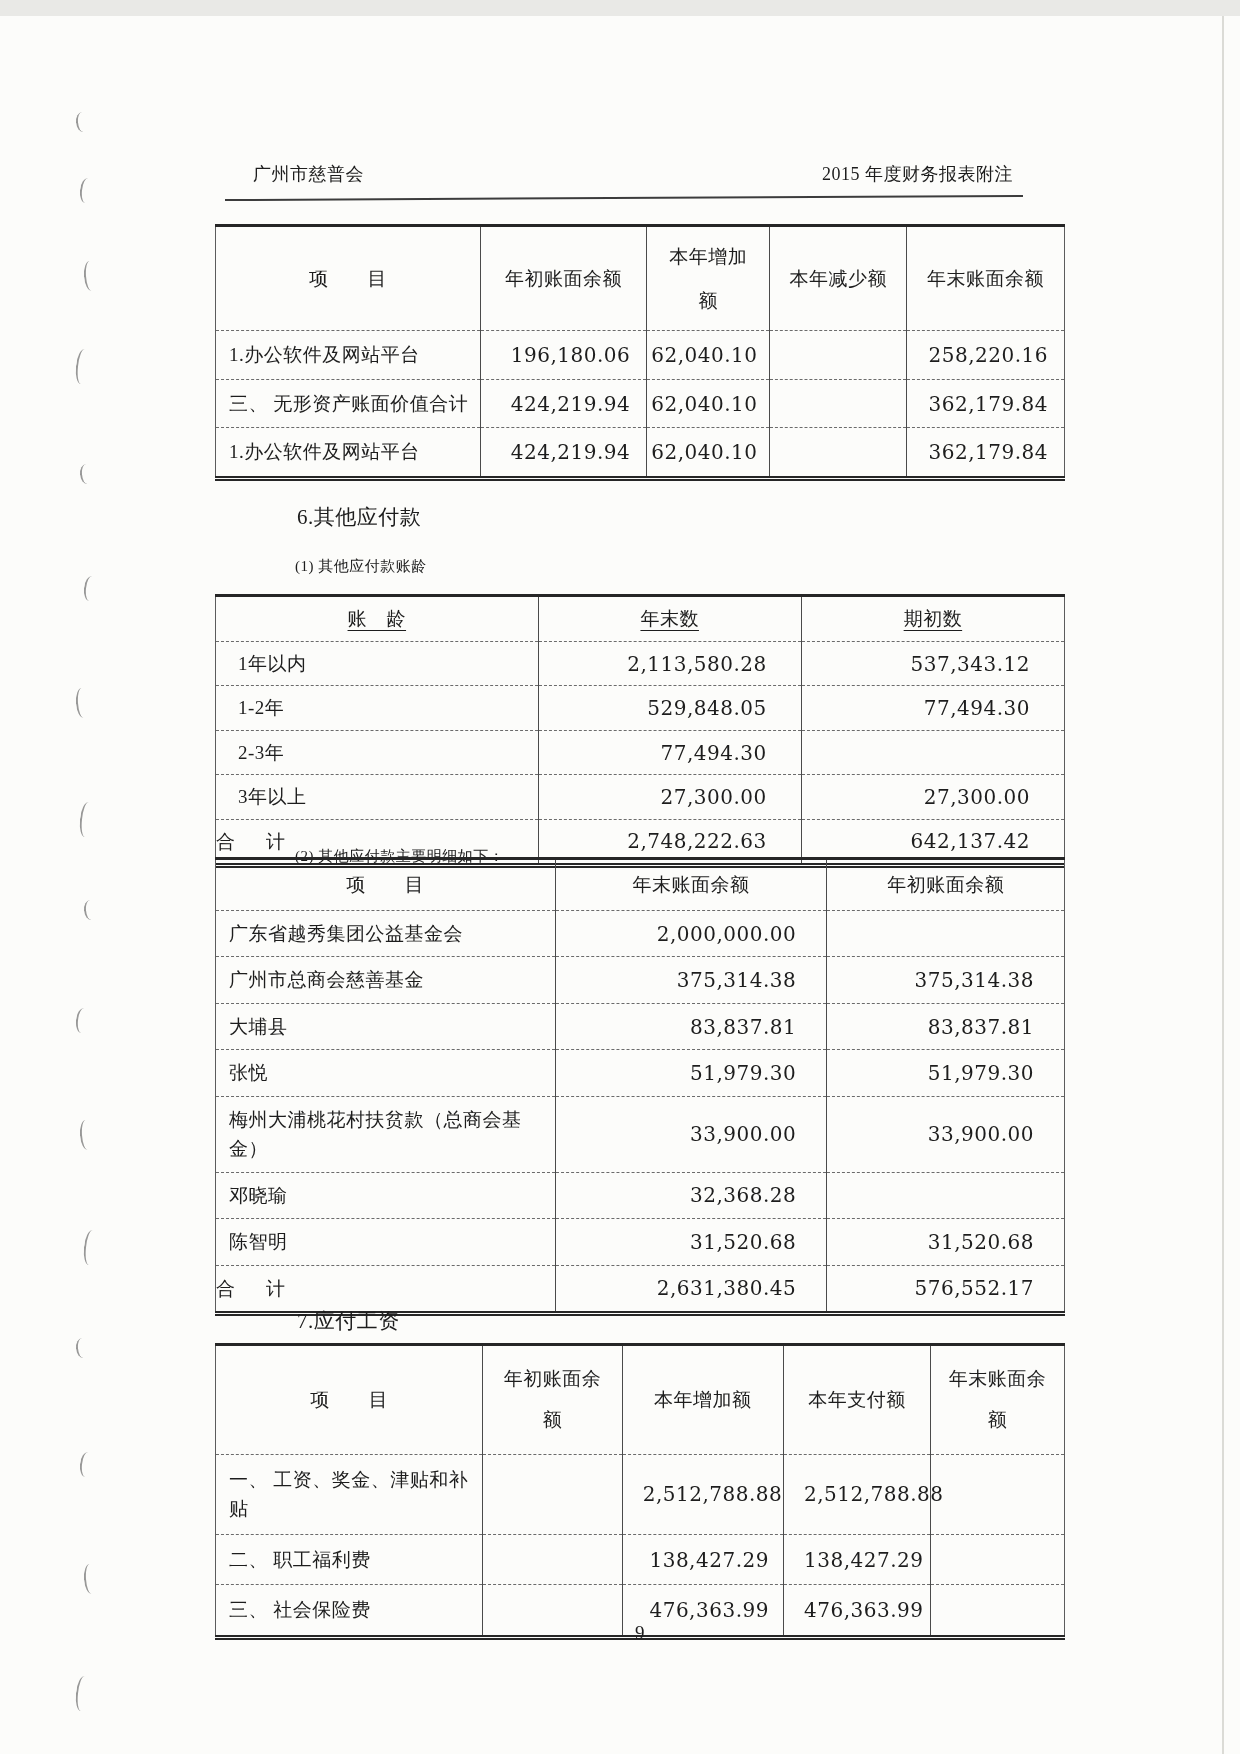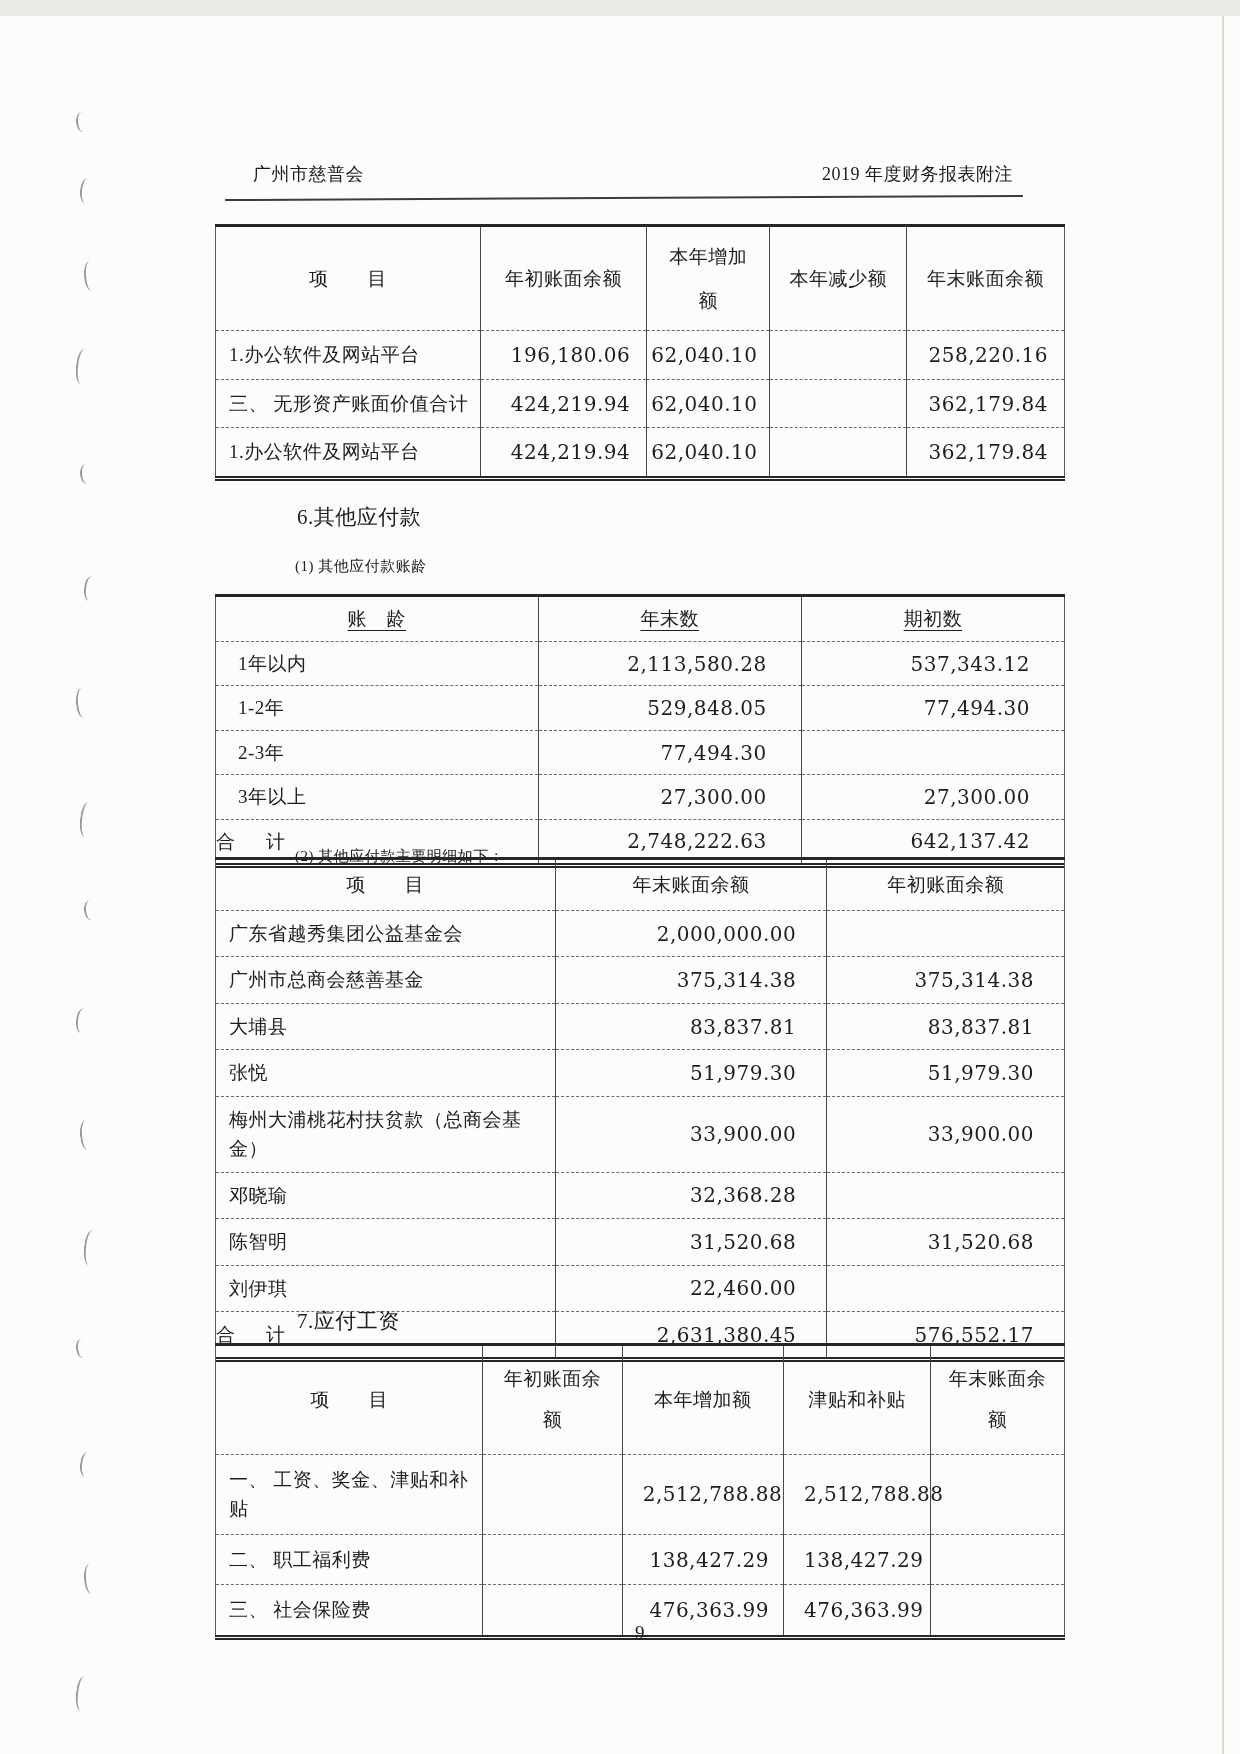--- a/index.html
+++ b/index.html
@@ -90,21 +90,21 @@
 </head>
 <body>
 
 <div class="page">
   <div class="scan-edge"></div>
 
   <div class="content">
 
     <div class="header">
       <span class="h-left">广州市慈普会</span>
-      <span class="h-right">2019 年度财务报表附注</span>
+      <span class="h-right">2015 年度财务报表附注</span>
     </div>
     <div class="header-rule"></div>
 
     <table class="doc-table t1">
       <colgroup>
         <col style="width:31.2%">
           <col style="width:19.6%">
           <col style="width:14.5%">
           <col style="width:16.1%">
           <col style="width:18.6%">
@@ -233,25 +233,20 @@
             <td class="label">邓晓瑜</td>
             <td class="num">32,368.28</td>
             <td class="num"></td>
           </tr>
           <tr>
             <td class="label">陈智明</td>
             <td class="num">31,520.68</td>
             <td class="num">31,520.68</td>
           </tr>
           <tr>
-            <td class="label">刘伊琪</td>
-            <td class="num">22,460.00</td>
-            <td class="num"></td>
-          </tr>
-          <tr>
             <td class="label total">合　计</td>
             <td class="num">2,631,380.45</td>
             <td class="num">576,552.17</td>
           </tr>
         </tbody>
     </table>
 
     <div class="sec s7">7.应付工资</div>
 
     <table class="doc-table payroll">
@@ -260,21 +255,21 @@
           <col style="width:16.4%">
           <col style="width:19%">
           <col style="width:17.3%">
           <col style="width:15.8%">
       </colgroup>
       <thead>
         <tr>
           <th><span>项　　目</span></th>
           <th><span class="wrap-5">年初账面余额</span></th>
           <th><span>本年增加额</span></th>
-          <th><span>津贴和补贴</span></th>
+          <th><span>本年支付额</span></th>
           <th><span class="wrap-5">年末账面余额</span></th>
         </tr>
       </thead>
       <tbody>
           <tr>
             <td class="label">一、 工资、奖金、津贴和补贴</td>
             <td class="num"></td>
             <td class="num">2,512,788.88</td>
             <td class="num">2,512,788.88</td>
             <td class="num"></td>

